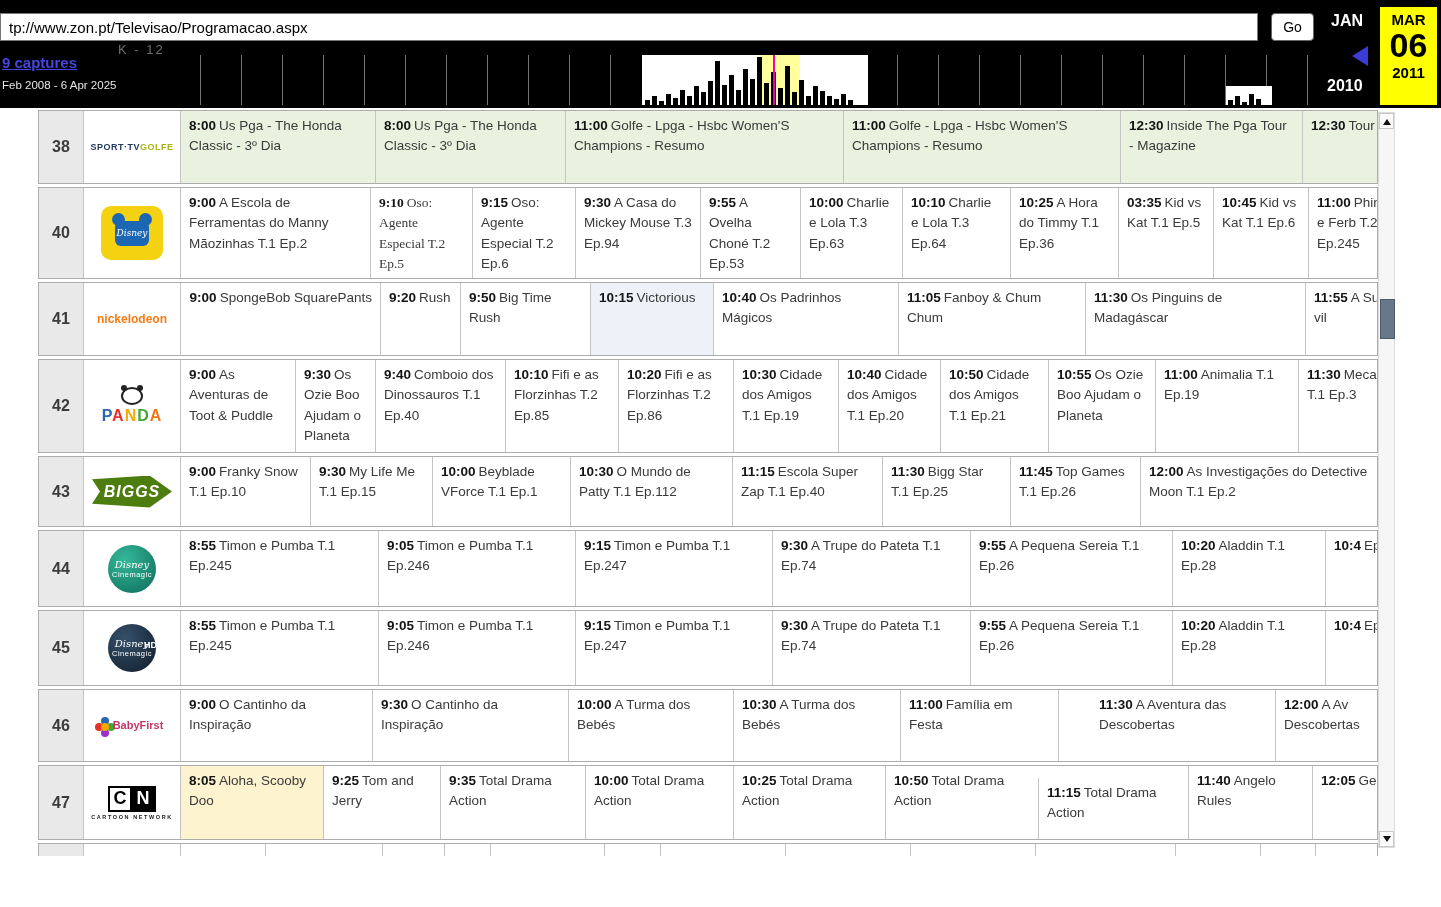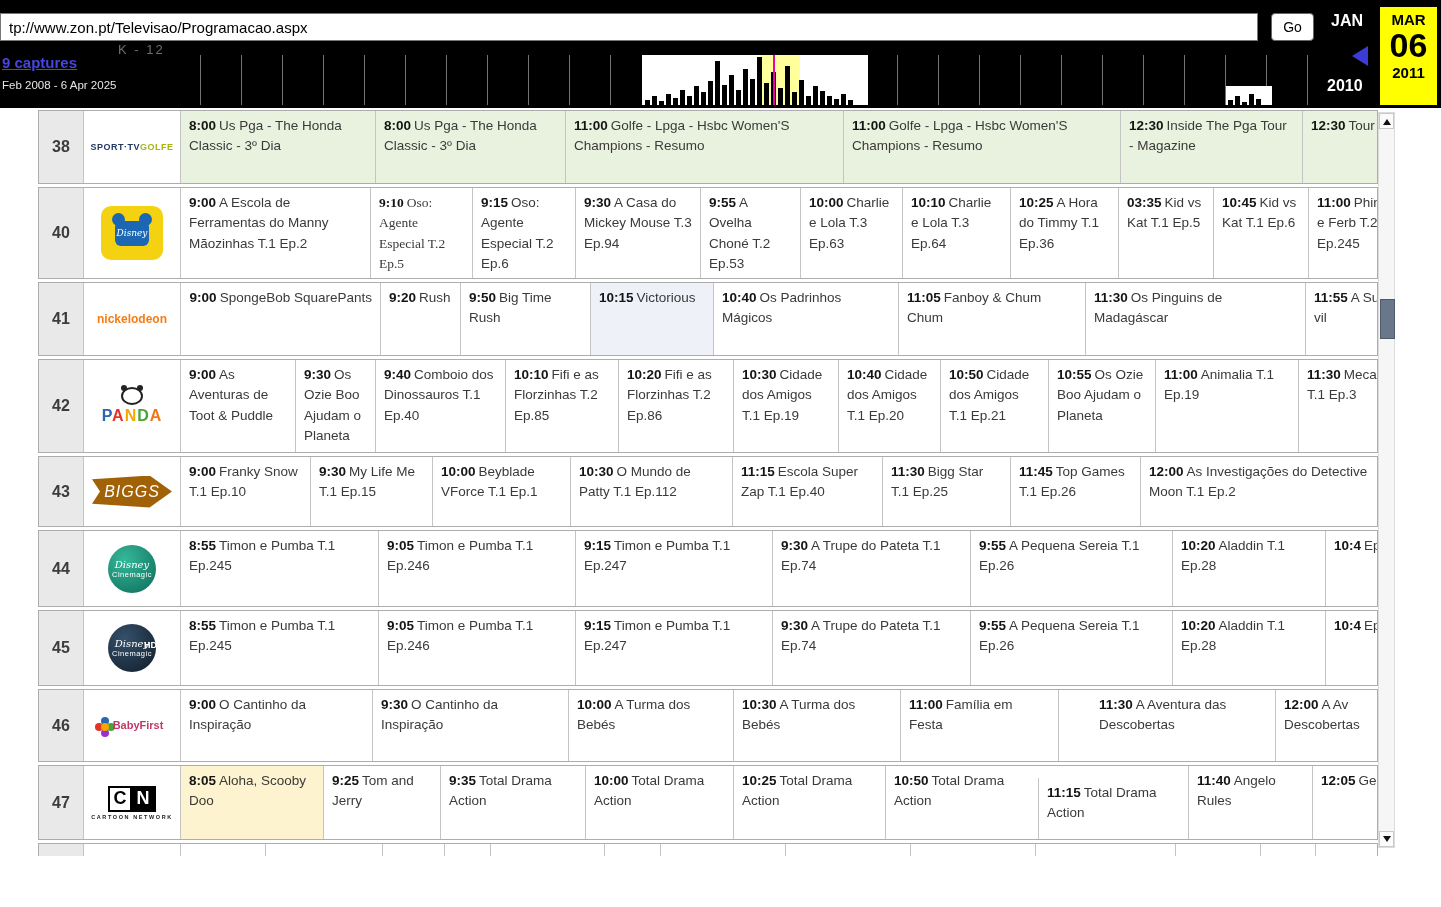--- a/index.html
+++ b/index.html
@@ -59,21 +59,21 @@
          justify-content:center;color:#fff;font:italic 9px "DejaVu Serif",serif}
   .dc-tv::before,.dc-tv::after{content:"";position:absolute;top:-8px;width:13px;height:13px;background:#1b67b3;border-radius:50%}
   .dc-tv::before{left:-3px}.dc-tv::after{right:-3px}
   .lg-nick{color:#f57d14;font-weight:bold;font-size:12px}
   .lg-panda{text-align:left}
   .pf{width:18px;height:14px;background:#fff;border:2px solid #222;border-radius:50%;position:relative;margin:0 auto 2px}
   .pf::before,.pf::after{content:"";position:absolute;top:-4px;width:6px;height:6px;background:#222;border-radius:50%}
   .pf::before{left:-2px}.pf::after{right:-2px}
   .panda-letters{font-weight:bold;font-size:16px;letter-spacing:1px}
   .p0{color:#2b66b1}.p1{color:#e63329}.p2{color:#f6a800}.p3{color:#46a635}.p4{color:#f07818}
-  .biggs-arrow{width:80px;height:32px;background:#a16207;color:#fff;font-weight:normal;font-style:italic;font-size:16px;
+  .biggs-arrow{width:80px;height:32px;background:#4d7c0f;color:#fff;font-weight:bold;font-style:italic;font-size:16px;
                letter-spacing:1px;display:flex;align-items:center;justify-content:center;
                clip-path:polygon(0 12%,72% 0,100% 50%,72% 100%,0 88%,10% 50%)}
   .cm-circle{width:48px;height:48px;border-radius:50%;display:flex;flex-direction:column;align-items:center;
              justify-content:center;color:#fff;position:relative}
   .cm-teal{background:radial-gradient(circle at 35% 30%,#35b89a,#0d6b58)}
   .cm-dark{background:radial-gradient(circle at 35% 30%,#35506b,#101c28)}
   .cm-script{font:italic 10px "DejaVu Serif",serif}
   .cm-text{font-size:7.5px;letter-spacing:.5px}
   .cm-hd{position:absolute;right:-1px;top:16px;font-size:9px;font-weight:bold;color:#fff}
   .lg-baby{text-align:center}

